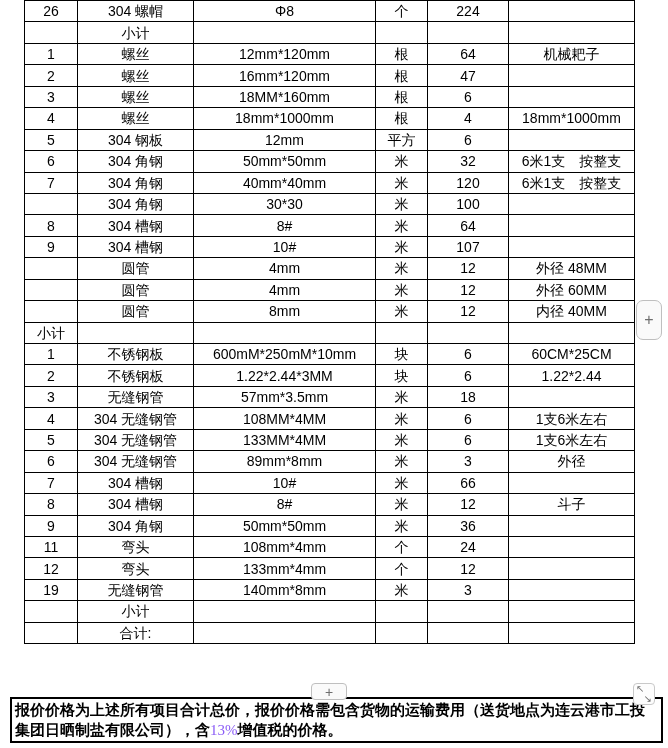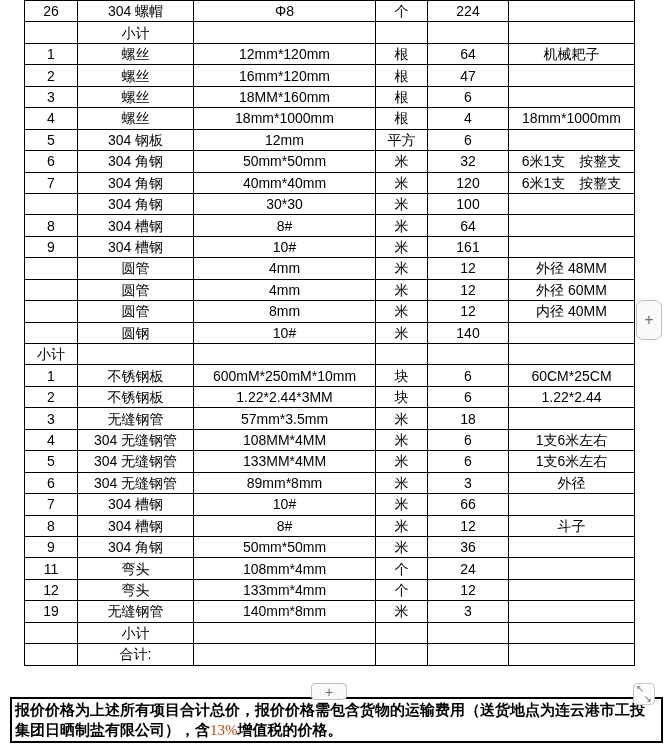--- a/index.html
+++ b/index.html
@@ -205,21 +205,21 @@
       <td>米</td>
       <td>64</td>
       <td></td>
     </tr>
 
     <tr>
       <td>9</td>
       <td>304 槽钢</td>
       <td>10#</td>
       <td>米</td>
-      <td>161</td>
+      <td>107</td>
       <td></td>
     </tr>
 
     <tr>
       <td></td>
       <td>圆管</td>
       <td>4mm</td>
       <td>米</td>
       <td>12</td>
       <td>外径 48MM</td>
@@ -236,28 +236,20 @@
 
     <tr>
       <td></td>
       <td>圆管</td>
       <td>8mm</td>
       <td>米</td>
       <td>12</td>
       <td>内径 40MM</td>
     </tr>
 
-    <tr>
-      <td></td>
-      <td>圆钢</td>
-      <td>10#</td>
-      <td>米</td>
-      <td>140</td>
-      <td></td>
-    </tr>
 
     <tr>
       <td>小计</td>
       <td></td>
       <td></td>
       <td></td>
       <td></td>
       <td></td>
     </tr>
 
@@ -397,16 +389,16 @@
   <div class="ctl-btn plus-row">
     <span>+</span>
   </div>
 
   <div class="resize-handle">
     <span class="nw">↖</span>
     <span class="se">↘</span>
   </div>
 
   <div class="footer-note">
-    <span>报价价格为上述所有项目合计总价，报价价格需包含货物的运输费用（送货地点为连云港市工投集团日晒制盐有限公司），含</span><span class="tax" style="color: #c2410c;">13%</span><span>增值税的价格。</span>
+    <span>报价价格为上述所有项目合计总价，报价价格需包含货物的运输费用（送货地点为连云港市工投集团日晒制盐有限公司），含</span><span class="tax" style="color: #8b5cf6;">13%</span><span>增值税的价格。</span>
   </div>
 
 </div>
 
 </body></html>

